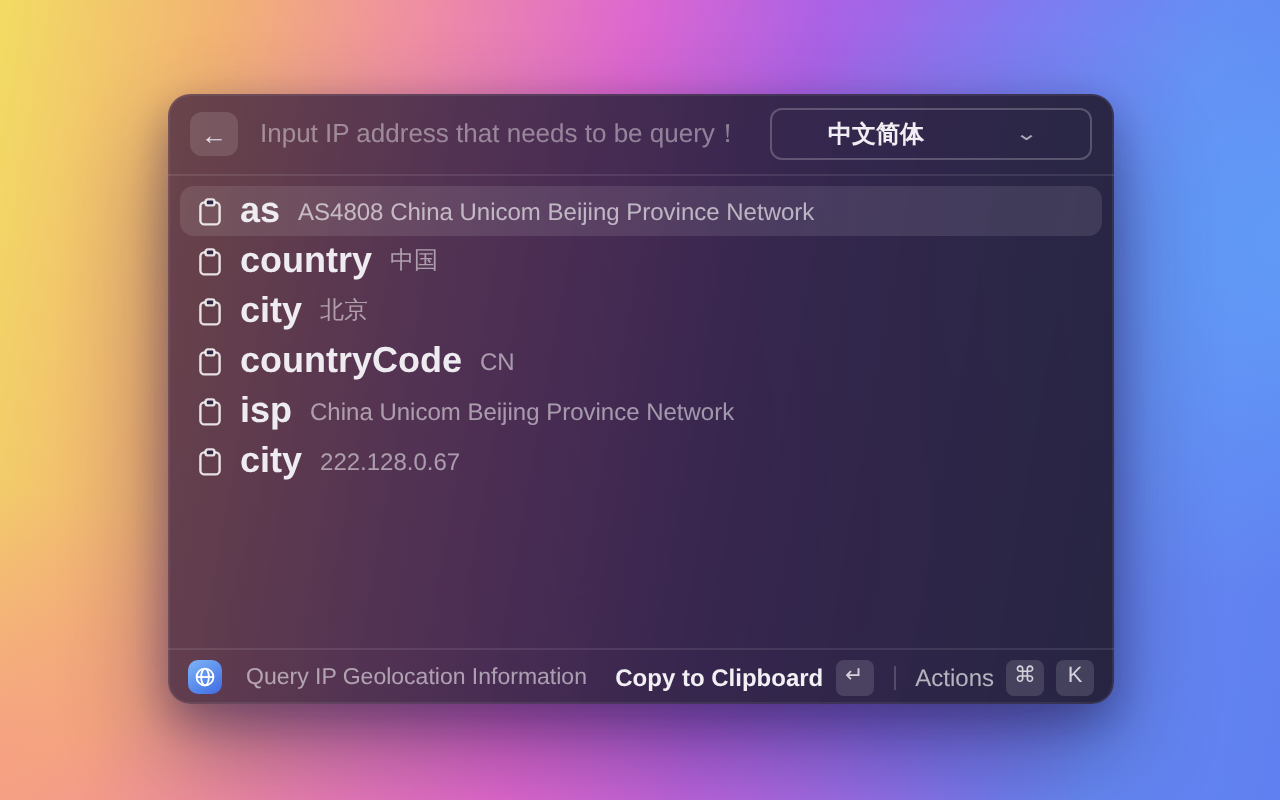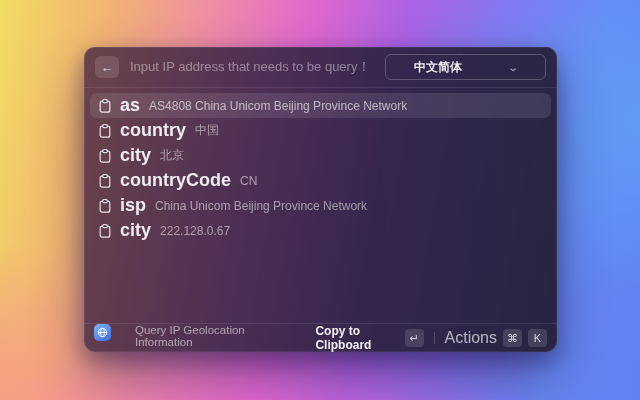--- a/index.html
+++ b/index.html
@@ -48,38 +48,38 @@
     gap: 9px; padding: 0 9px; cursor: pointer;
   }
   .row.selected { background: rgba(255,255,255,0.10); }
   .row .clip-icon { flex: 0 0 auto; display: flex; align-items: center; }
   .row .label { font-size: 18px; font-weight: 700; color: #eeebf1; white-space: nowrap; }
   .row .value { font-size: 12px; color: rgba(255,255,255,0.52); white-space: nowrap; overflow: hidden; text-align: center; }
   .row.selected .value { color: rgba(255,255,255,0.62); }
   
   .footer {
     flex: 0 0 28px; border-top: 1px solid rgba(255,255,255,0.09);
-    display: flex; align-items: flex-start; padding: 0 10px; gap: 24px;
+    display: flex; align-items: center; padding: 0 10px; gap: 12px;
   }
   .app-icon {
     width: 17px; height: 17px; border-radius: 5px; flex: 0 0 auto;
     background: linear-gradient(145deg, #7db4f8, #3f6be2);
     display: flex; align-items: center; justify-content: center;
   }
   .app-name { font-size: 11.5px; color: rgba(255,255,255,0.55); flex: 1 1 auto; }
   .footer-right { display: flex; align-items: center; gap: 6px; }
   .primary-action { font-size: 12px; font-weight: 700; color: #f2f0f4; cursor: pointer; }
   .key-badge {
     min-width: 19px; height: 18px; padding: 0 4px; border-radius: 4px;
     background: rgba(255,255,255,0.13); color: #d6d1dc;
     display: flex; align-items: center; justify-content: center;
     font-size: 11px; line-height: 1; cursor: pointer;
   }
   .vdivider { width: 1px; height: 12px; background: rgba(255,255,255,0.18); margin: 0 4px; }
-  .actions-label { font-size: 16px; color: rgba(255,255,255,0.65); cursor: pointer; }
+  .actions-label { font-size: 12px; color: rgba(255,255,255,0.65); cursor: pointer; }
 </style>
 </head>
 <body>
 
 <div class="window">
 
   <div class="header">
     <div class="back-btn">
       <span>←</span>
     </div>

